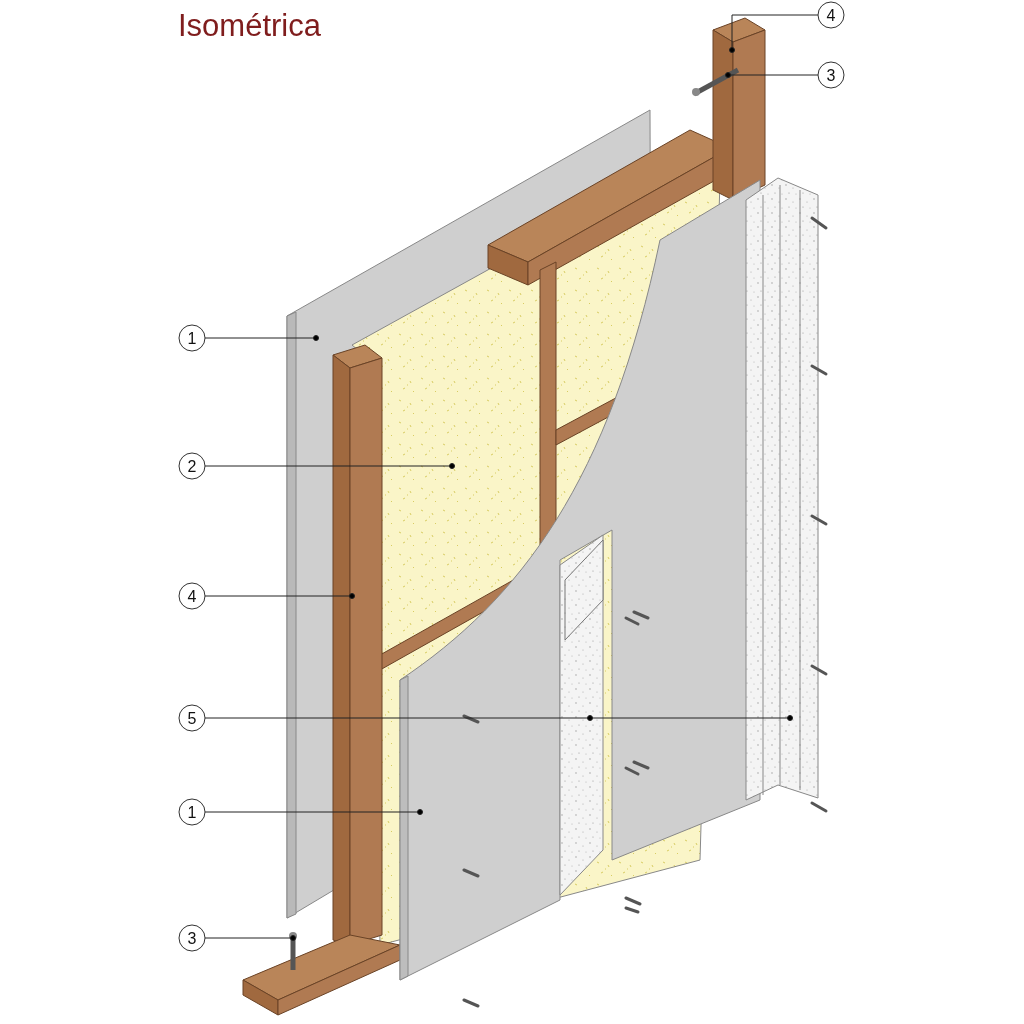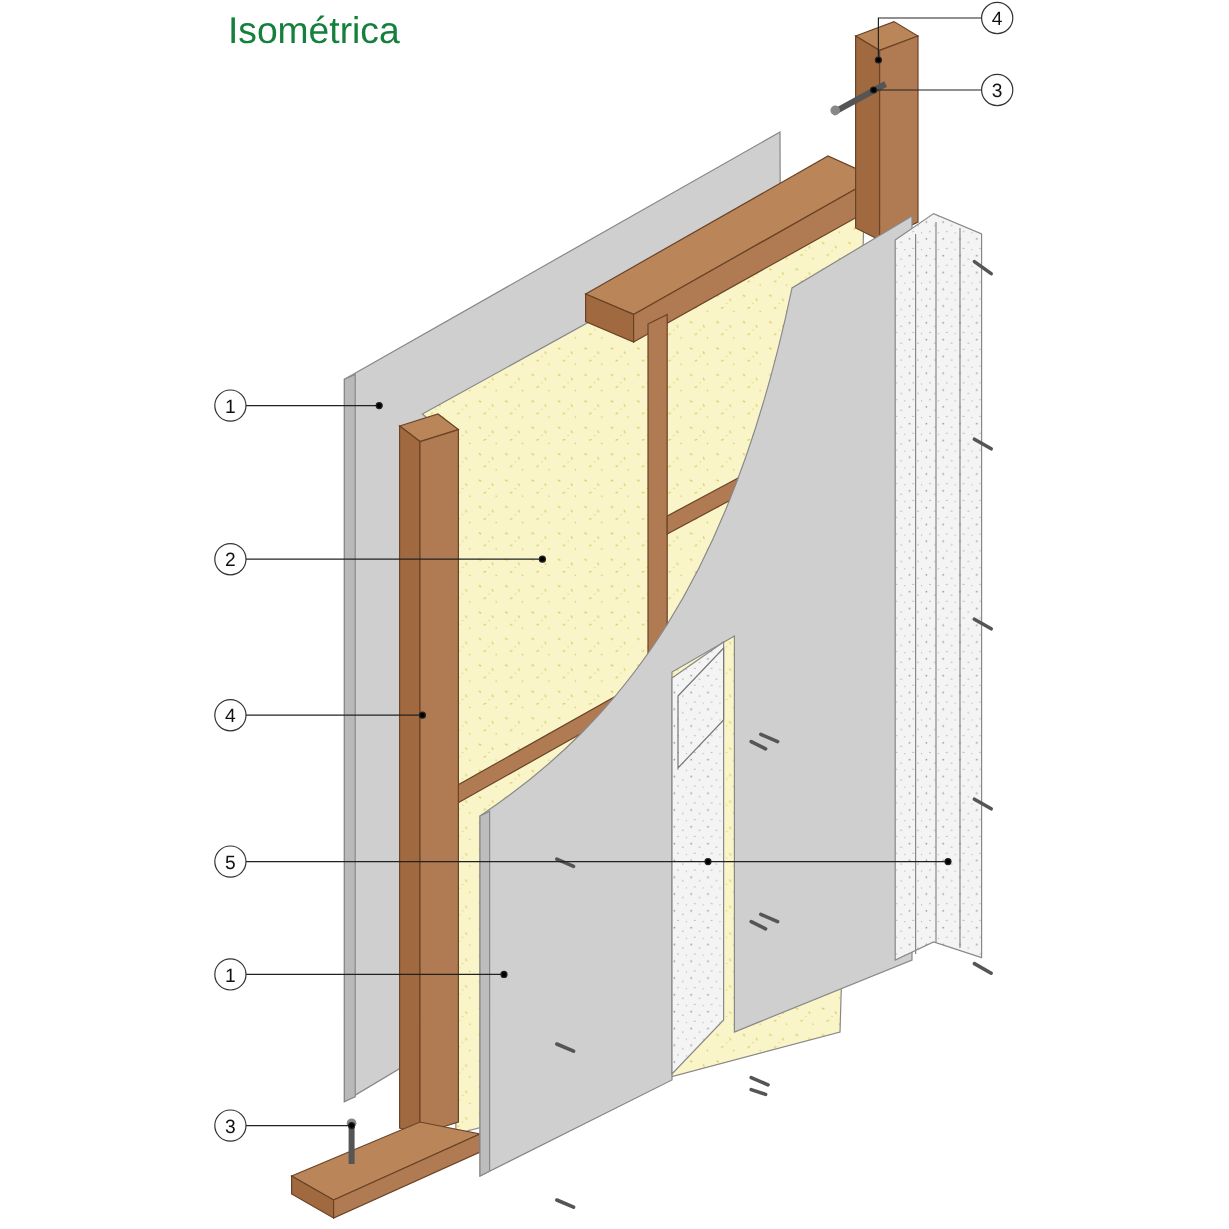--- a/index.html
+++ b/index.html
@@ -1,17 +1,17 @@
 <!DOCTYPE html>
 <html><head>
 <meta charset="utf-8">
 <style>
   html, body { margin:0; padding:0; background:#ffffff; }
   body { width:1024px; height:1024px; position:relative; overflow:hidden; font-family:"Liberation Sans", sans-serif; }
-  .title { position:absolute; left:190px; top:8px; font-size:31px; color:#15803d; font-family:"Liberation Sans", sans-serif; }
+  .title { position:absolute; left:178px; top:8px; font-size:31px; color:#7f1d1d; font-family:"Liberation Sans", sans-serif; }
   svg.diagram { position:absolute; left:0; top:0; }
   .callout-label { font-family:"Liberation Sans", sans-serif; font-size:16px; fill:#111; }
 </style>
 </head>
 <body>
 
 <div class="title">Isométrica</div>
 
 <svg class="diagram" width="1024" height="1024" viewBox="0 0 1024 1024">
   <defs>

